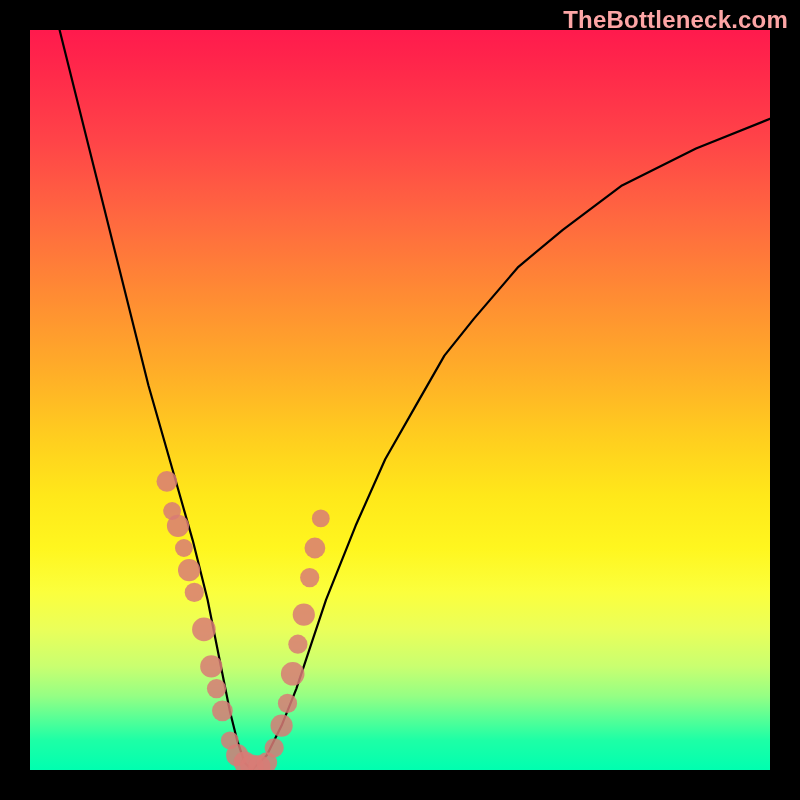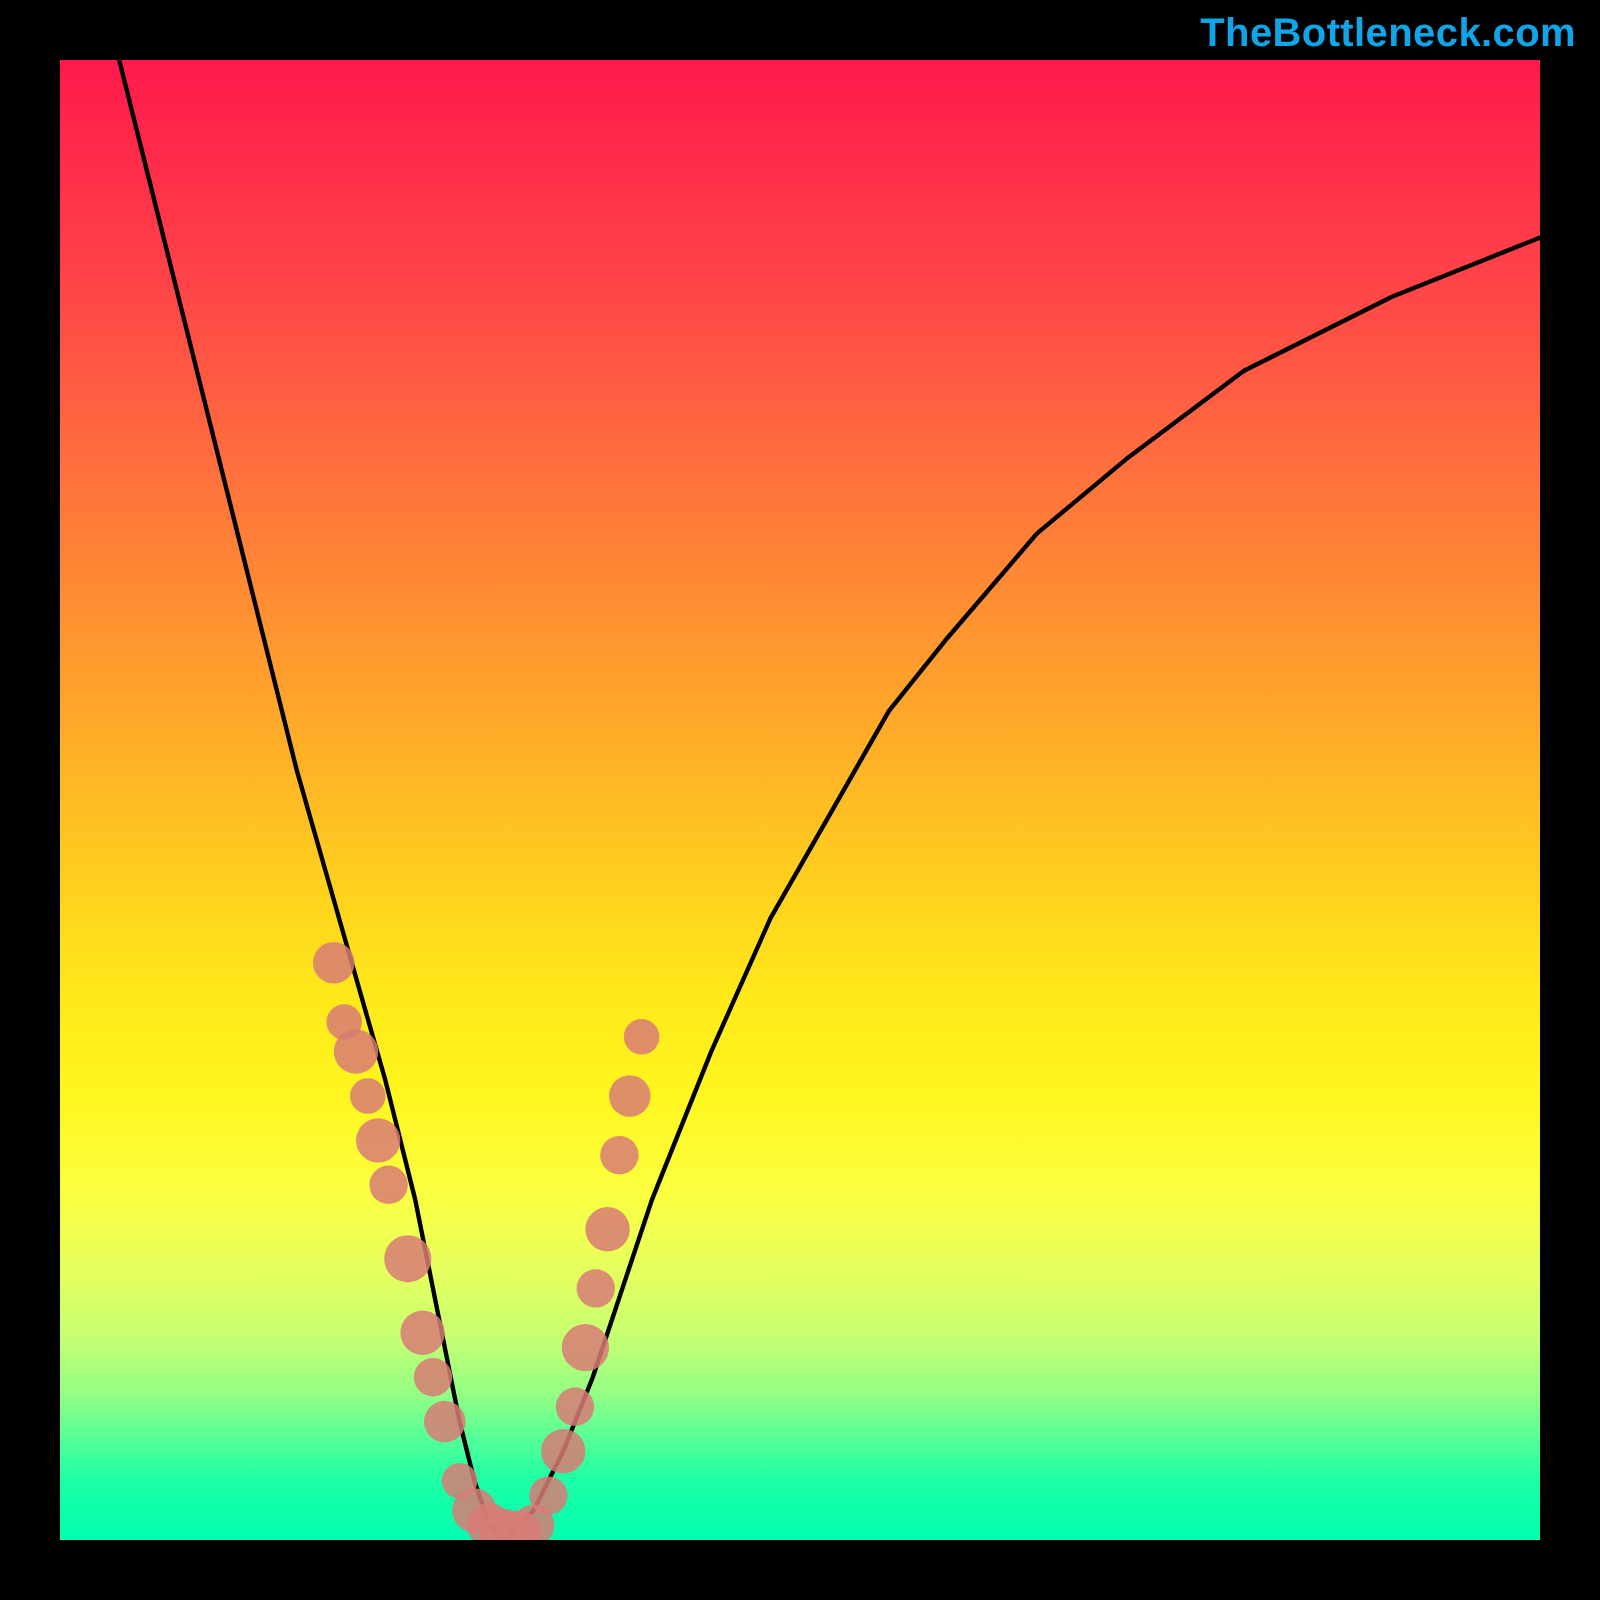--- a/index.html
+++ b/index.html
@@ -32,23 +32,23 @@
       #95ff84 90%,
       #58ff96 93%,
       #1dffa6 96%,
       #00ffb0 100%);
   }
   .watermark {
     position: absolute;
     top: 6px;
     right: 12px;
     font-family: Arial, Helvetica, sans-serif;
-    font-size: 20px;
+    font-size: 24px;
     font-weight: 700;
-    color: #0ea5e9;
+    color: #fca5a5;
     letter-spacing: 0.2px;
   }
   svg.curves {
     position: absolute;
     left: 0; top: 0;
     width: 740px; height: 740px;
     pointer-events: none;
   }
   .marker {
     fill: #d87b76;

